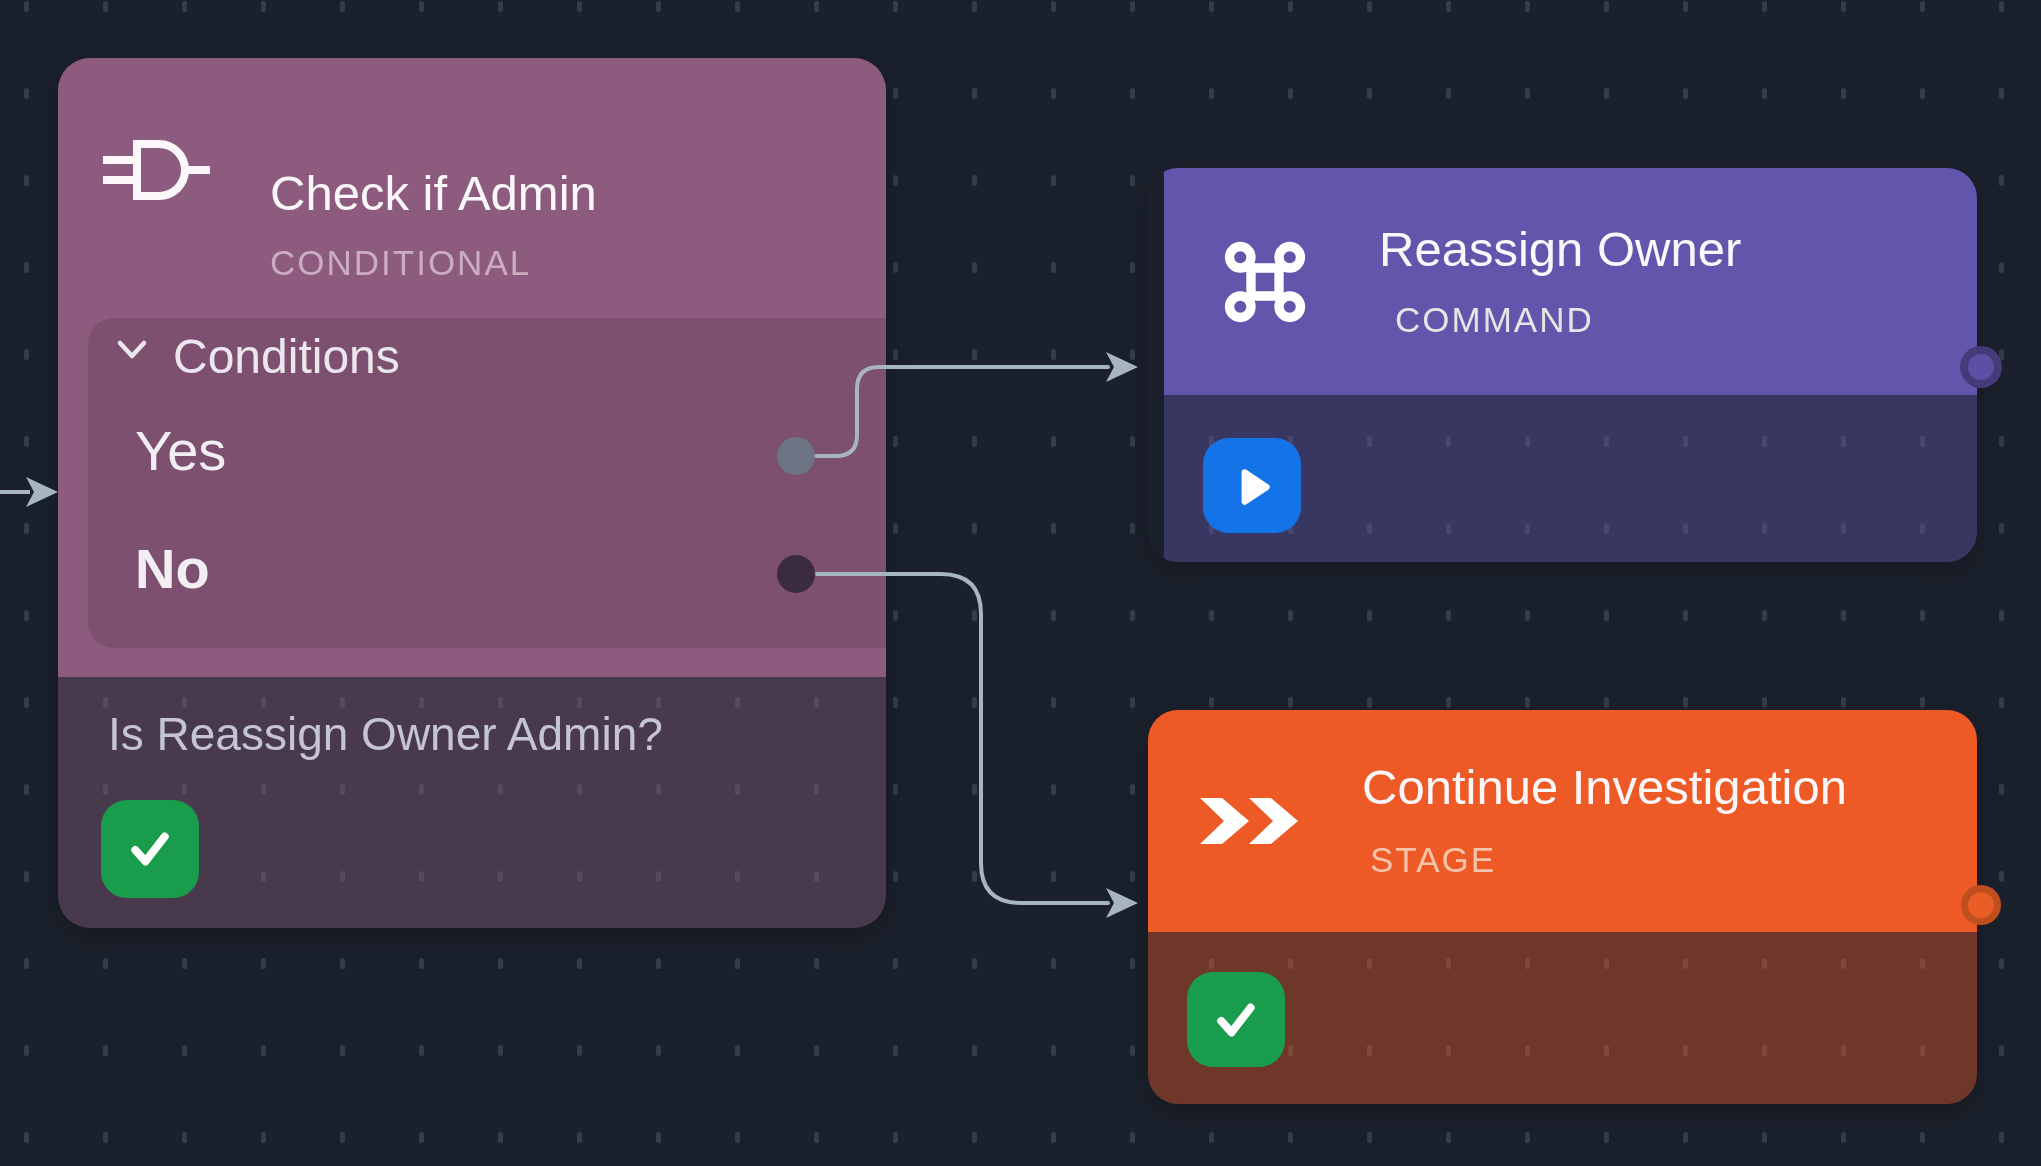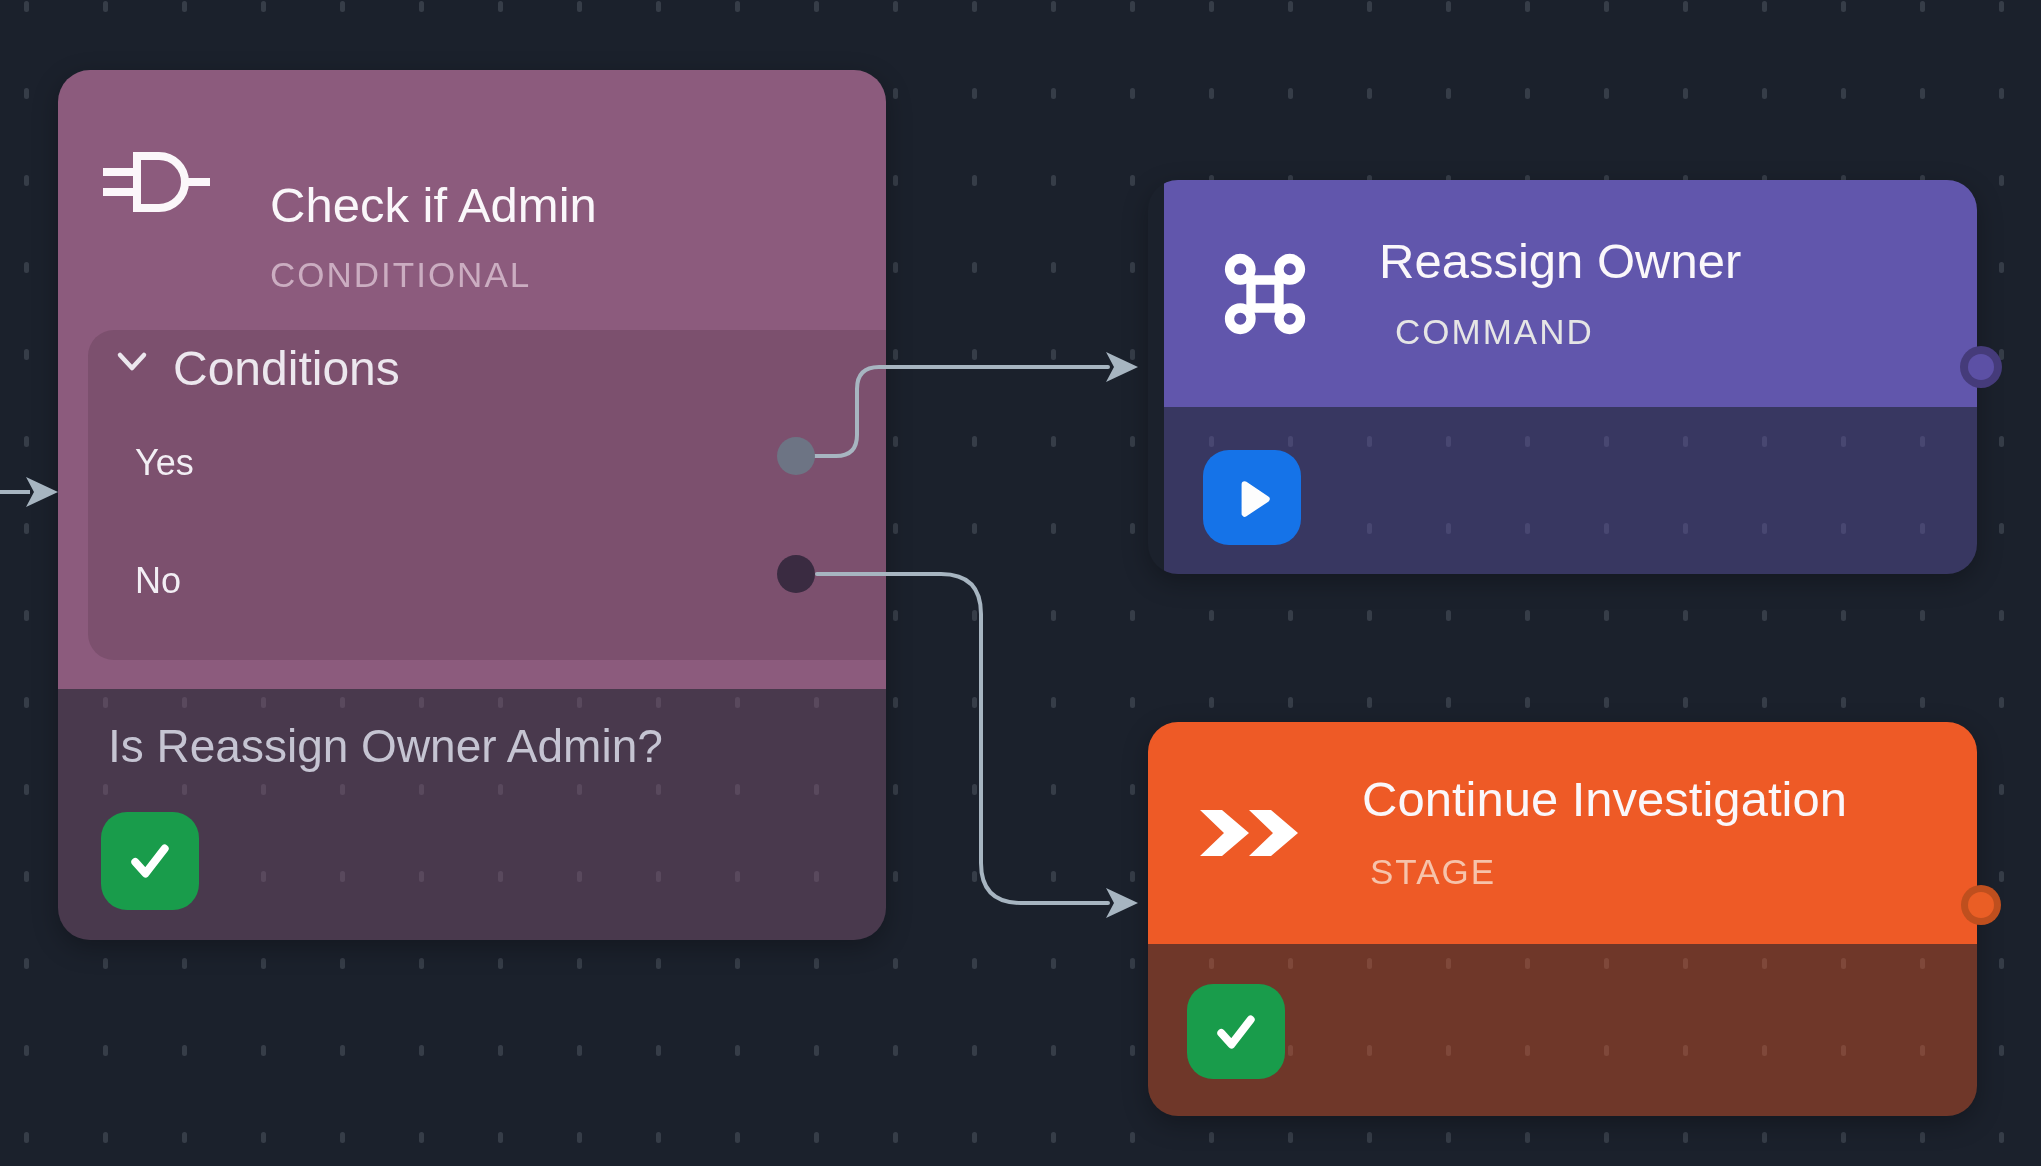--- a/index.html
+++ b/index.html
@@ -6,37 +6,37 @@
   *{box-sizing:border-box;}
   body{font-family:"Liberation Sans","DejaVu Sans",sans-serif;}
   .canvas{
     position:relative;width:2041px;height:1166px;overflow:hidden;
     background:#1b212c;
   }
   .layer{position:absolute;inset:0;width:2041px;height:1166px;}
   .gridlayer{z-index:0;}
   .edgelayer{z-index:6;pointer-events:none;}
   .node{position:absolute;border-radius:32px;overflow:hidden;z-index:2;
-        box-shadow:0 8px 26px rgba(0,0,0,.28);margin-top:12px;}
+        box-shadow:0 8px 26px rgba(0,0,0,.28);}
   
   .node-conditional{left:58px;top:58px;width:828px;height:870px;}
   .cond-header{position:relative;width:100%;height:619px;background:#8c5b7d;}
   .cond-body{position:relative;width:100%;height:251px;background:rgba(139,90,124,0.42);}
   .gate-icon{position:absolute;left:45px;top:80px;width:107px;height:64px;}
   .node-title{position:absolute;font-size:49px;line-height:56px;font-weight:400;color:#faf7fa;white-space:nowrap;}
   .node-type{position:absolute;font-size:35px;line-height:40px;font-weight:400;letter-spacing:2px;white-space:nowrap;}
   .cond-title{left:212px;top:107px;}
   .cond-type{left:212px;top:185px;color:#cbadc1;}
   .cond-panel{position:absolute;left:30px;top:260px;width:833px;height:330px;
               background:#7c506e;border-radius:26px;}
   .chev{position:absolute;left:28px;top:20px;width:32px;height:24px;}
   .panel-title{position:absolute;left:85px;top:12px;font-size:48px;line-height:54px;color:#ece7ee;}
-  .branch{position:absolute;left:47px;font-size:36px;line-height:54px;color:#f2eef4;}
+  .branch{position:absolute;left:47px;font-size:56px;line-height:54px;color:#f2eef4;}
   .branch-yes{top:106px;}
-  .branch-no{top:224px;}
+  .branch-no{top:224px;font-weight:bold;}
   .cond-desc{position:absolute;left:50px;top:30px;font-size:46px;line-height:54px;color:#c5c4d2;}
   .sq-btn{position:absolute;border-radius:26px;display:flex;align-items:center;justify-content:center;cursor:pointer;}
   .btn-green{background:#199c4b;}
   .btn-blue{background:#1573e8;}
   .cond-check{left:43px;top:123px;width:98px;height:98px;}
   
   .node-command{left:1148px;top:168px;width:829px;height:394px;border-radius:30px;padding-left:16px;}
   .cmd-header{position:relative;width:100%;height:227px;background:#6156ac;}
   .cmd-body{position:relative;width:100%;height:167px;background:rgba(97,86,172,0.42);}
   .cmd-icon{position:absolute;left:59px;top:72px;width:84px;height:84px;}

